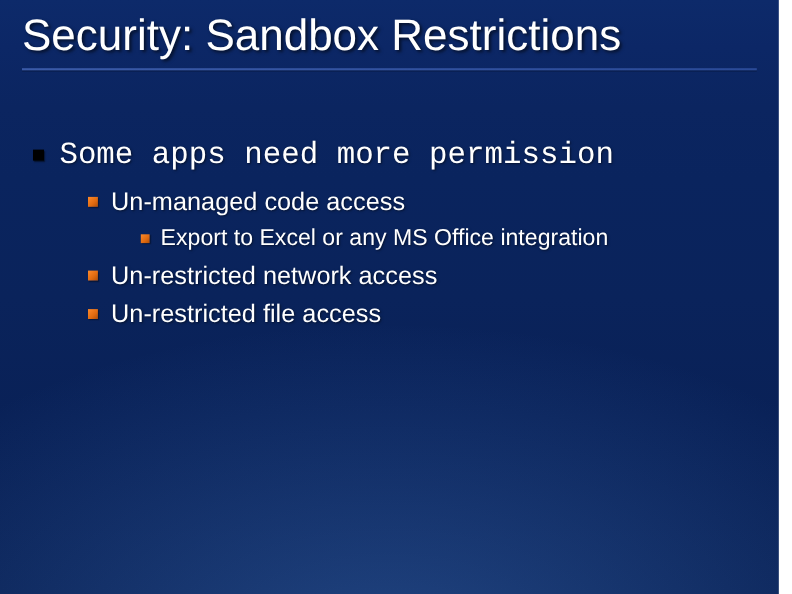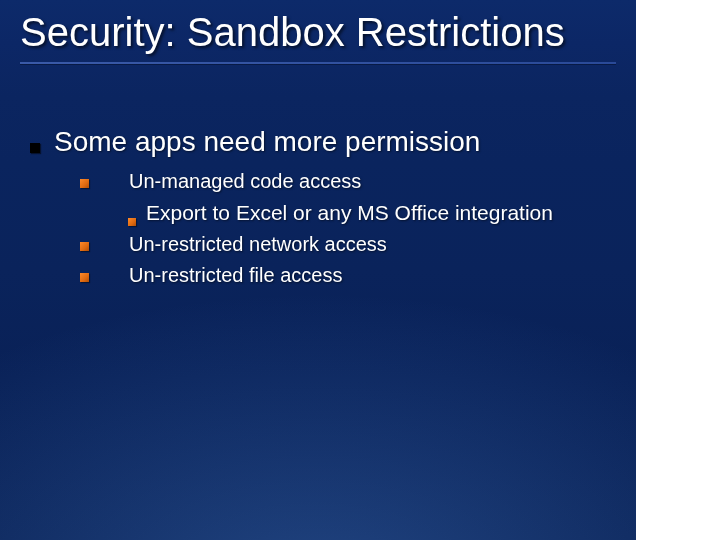--- a/index.html
+++ b/index.html
@@ -4,21 +4,21 @@
 <style>
   html, body {
     margin: 0;
     padding: 0;
     width: 720px;
     height: 540px;
     overflow: hidden;
     font-family: Arial, Helvetica, sans-serif;
   }
   .slide {
-    width: 636px;
+    width: 708px;
     height: 540px;
     background:
       radial-gradient(ellipse 900px 500px at 50% 110%, rgba(80,140,220,0.35) 0%, rgba(20,50,120,0.0) 60%),
       linear-gradient(180deg, #0d2a6a 0%, #0c2766 8%, #0b2560 18%, #0a245e 30%, #0a235b 50%, #092157 70%, #081f52 100%);
     position: relative;
     color: #ffffff;
   }
   .title-wrap {
     padding: 10px 20px 0 20px;
   }
@@ -33,22 +33,23 @@
     height: 2px;
     background: linear-gradient(90deg, #3a5aa8 0%, #2a4a98 100%);
     margin: 8px 0 0 0;
     box-shadow: 0 1px 0 rgba(0,0,0,0.3);
   }
   .body {
     padding: 60px 20px 0 20px;
   }
   .l1 {
     display: flex;
-    align-items: center;
+    align-items: flex-start;
     margin: 0 0 10px 10px;
+    font-family: Liberation Mono, monospace;
   }
   .l1 .bullet {
     width: 10px;
     height: 10px;
     background: #000000;
     margin-top: 12px;
     margin-right: 14px;
     flex: 0 0 auto;
     box-shadow: 1px 1px 1px rgba(0,0,0,0.5);
   }
@@ -65,28 +66,27 @@
   .l2 .bullet {
     width: 9px;
     height: 9px;
     margin-top: 10px;
     margin-right: 12px;
     flex: 0 0 auto;
     background: linear-gradient(135deg, #ff8a2a 0%, #e06a10 60%, #b04e08 100%);
     box-shadow: 1px 1px 1px rgba(0,0,0,0.4);
   }
   .l2 .txt {
-    font-size: 20px;
+    font-size: 23px;
     line-height: 1.25;
     text-shadow: 1px 1px 2px rgba(0,0,0,0.5);
-    margin-left: 28px;
   }
   .l3 {
     display: flex;
-    align-items: flex-end;
+    align-items: flex-start;
     margin: 0 0 6px 108px;
   }
   .l3 .bullet {
     width: 8px;
     height: 8px;
     margin-top: 9px;
     margin-right: 10px;
     flex: 0 0 auto;
     background: linear-gradient(135deg, #ff8a2a 0%, #e06a10 60%, #b04e08 100%);
     box-shadow: 1px 1px 1px rgba(0,0,0,0.4);

